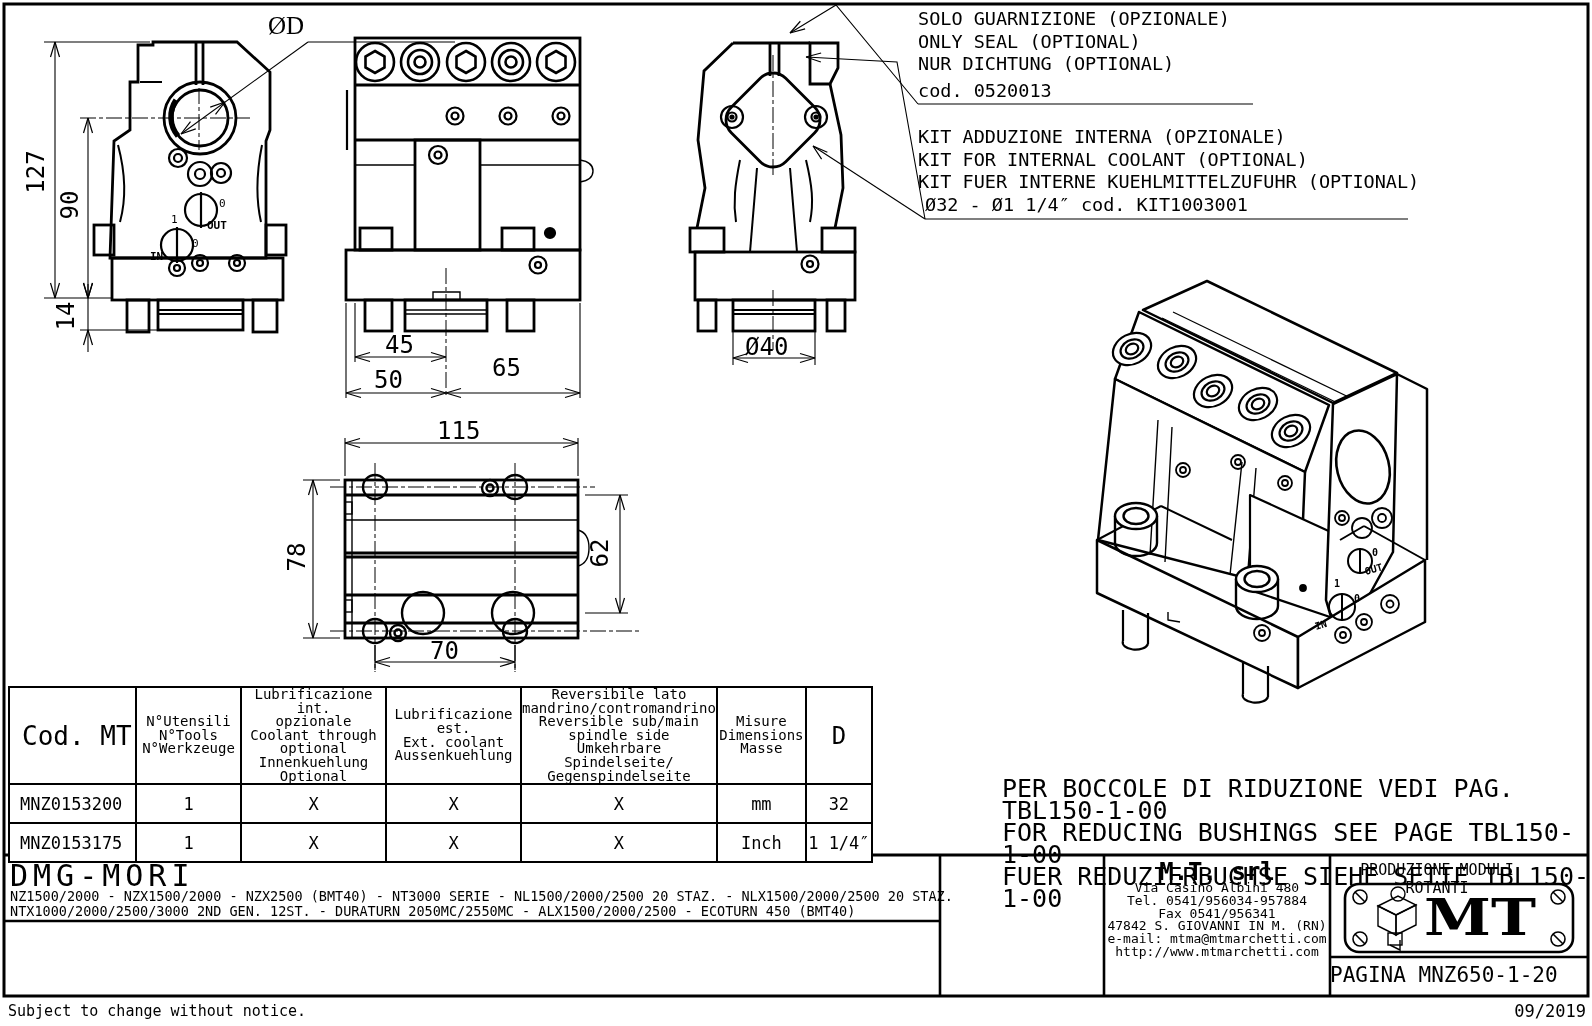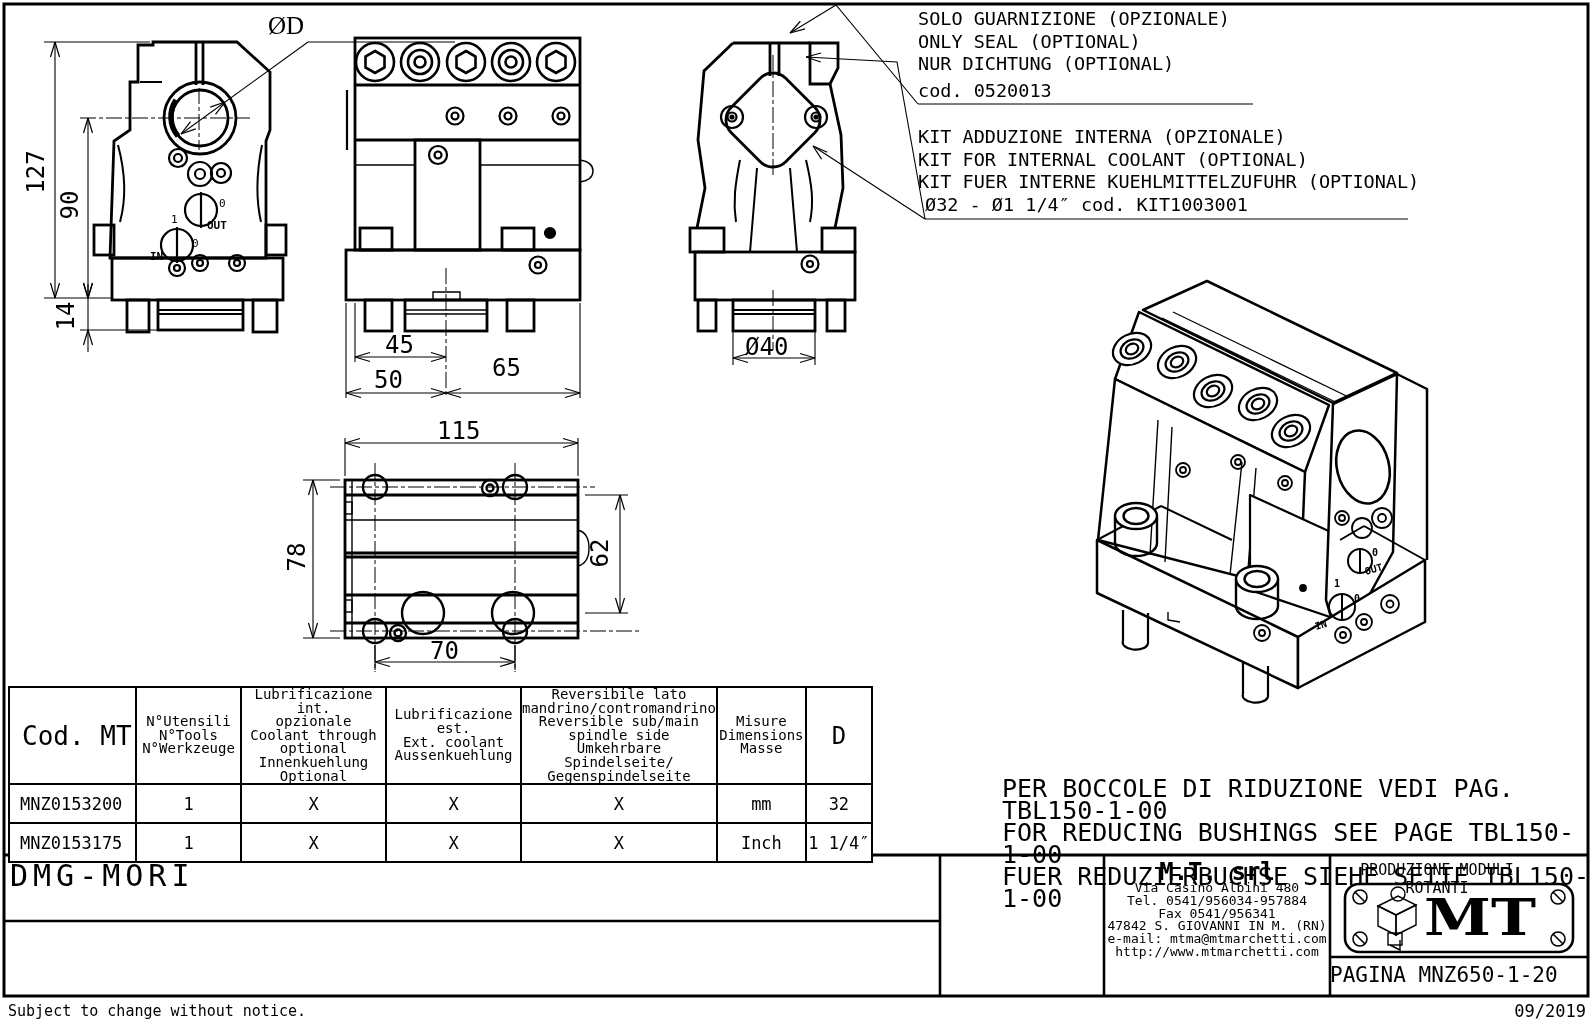--- a/index.html
+++ b/index.html
@@ -506,20 +506,22 @@
       <td>X</td>
       <td>X</td>
       <td>X</td>
       <td>Inch</td>
       <td>1 1/4″</td>
     </tr>
   </tbody>
     </table>
 
   <div class="tb brand">DMG-MORI</div>
+  <div class="tb machines">NZ1500/2000 - NZX1500/2000 -  NZX2500 (BMT40) - NT3000 SERIE - NL1500/2000/2500 20 STAZ. - NLX1500/2000/2500 20 STAZ.
+NTX1000/2000/2500/3000 2ND GEN. 12ST. - DURATURN 2050MC/2550MC - ALX1500/2000/2500 - ECOTURN 450 (BMT40)</div>
   <div class="tb company">M.T. srl</div>
   <div class="tb address">Via Casino Albini 480
 Tel. 0541/956034-957884
 Fax 0541/956341
 47842 S. GIOVANNI IN M. (RN)
 e-mail: mtma@mtmarchetti.com
 http://www.mtmarchetti.com</div>
   <div class="tb produzione">PRODUZIONE MODULI ROTANTI</div>
   <div class="tb pagina">PAGINA MNZ650-1-20</div>
   <div class="tb footerL">Subject to change without notice.</div>

